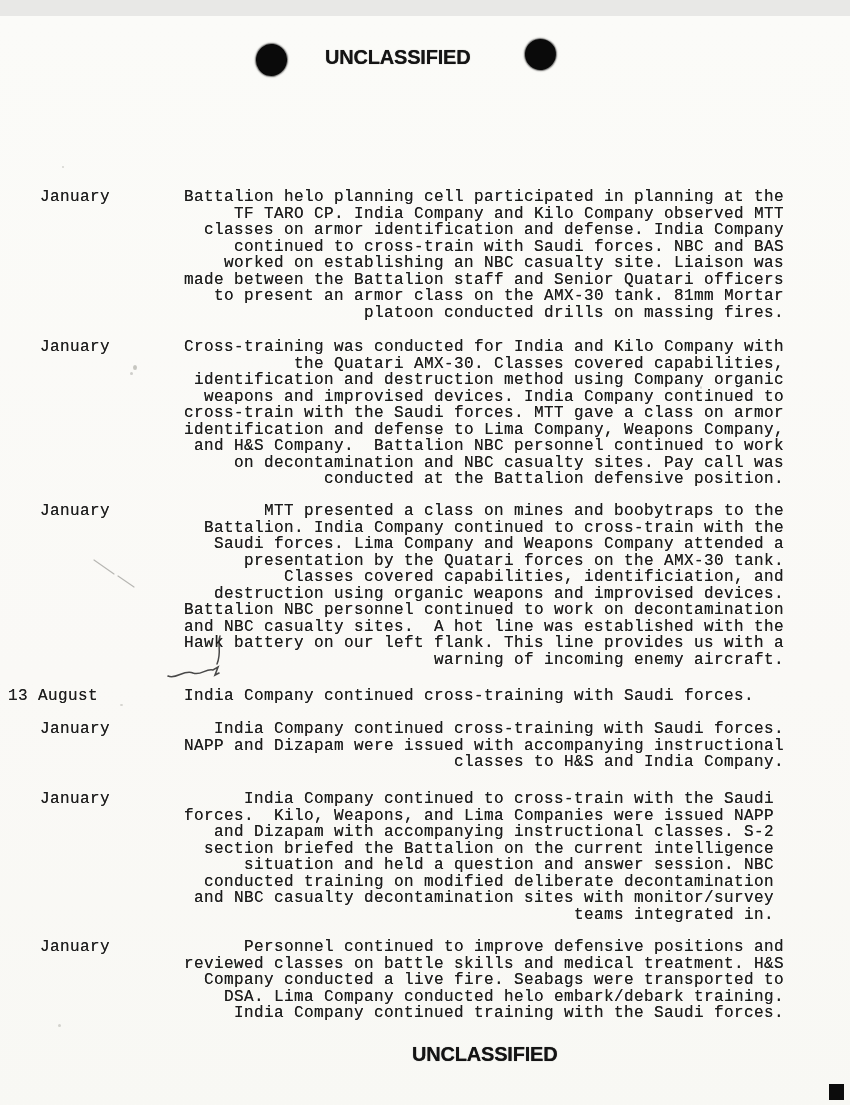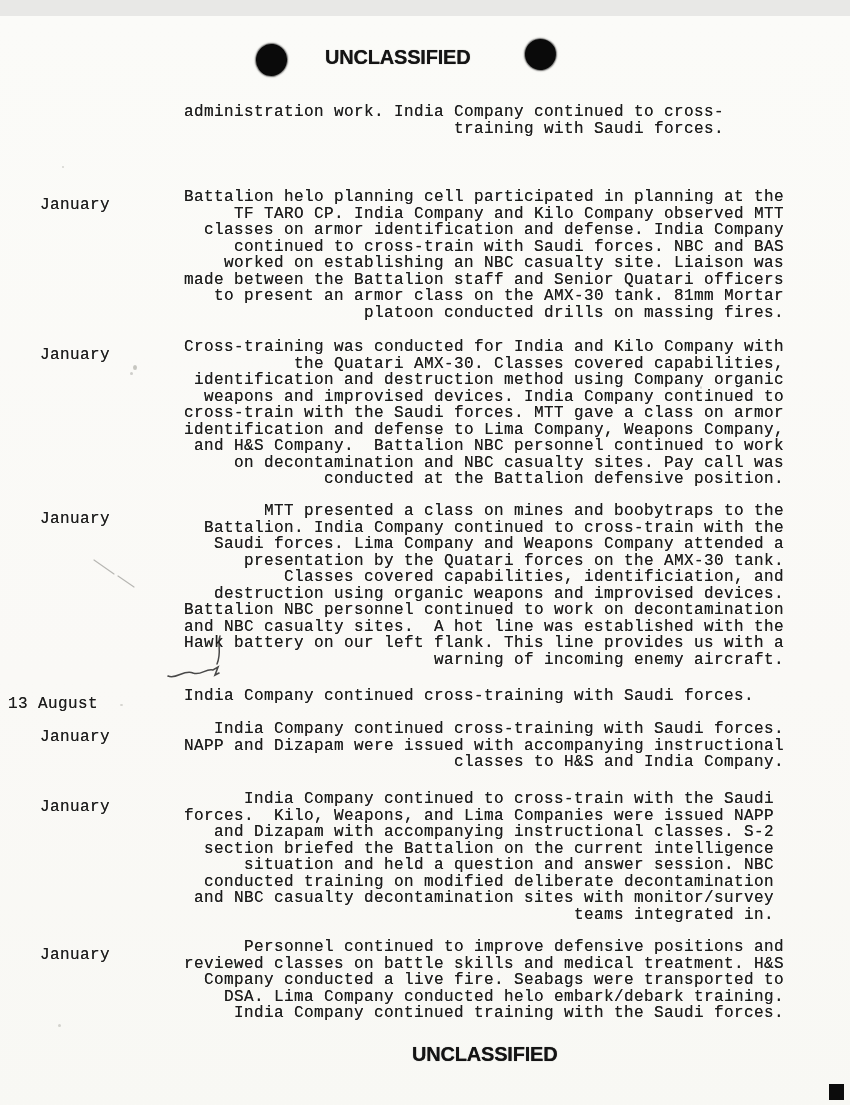--- a/index.html
+++ b/index.html
@@ -35,21 +35,21 @@
   .footer-stamp { left: 412px; top: 1027px; }
   .punch {
     position: absolute;
     background: #0a0a0a;
     border-radius: 48% 52% 50% 50% / 50% 48% 52% 50%;
     box-shadow: 0 0 1.5px 1px rgba(10,10,10,0.6);
   }
   .punch-left  { left: 256px; top: 28px; width: 31px; height: 32px; transform: rotate(8deg); }
   .punch-right { left: 525px; top: 23px; width: 31px; height: 31px; transform: rotate(-6deg); }
   .entry { position: absolute; left: 0; width: 850px; }
-  .entry .date { position: absolute; left: 40px; top: 8px; }
+  .entry .date { position: absolute; left: 40px; top: 0; }
   .entry .body { position: absolute; left: 184px; top: 0; }
   .intro { position: absolute; left: 184px; top: 88px; }
   .ink-blot {
     position: absolute;
     left: 829px; top: 1068px;
     width: 15px; height: 16px;
     background: #0c0c0c;
   }
   .pen { position: absolute; opacity: 0.85; }
   .speckle {
@@ -60,22 +60,20 @@
 </style>
 </head>
 <body>
 
 <div class="page">
 
   <span class="punch punch-left"></span>
   <div class="stamp header-stamp">UNCLASSIFIED</div>
   <span class="punch punch-right"></span>
 
-  <div class="typed intro">administration work. India Company continued to cross-
-training with Saudi forces.</div>
 
   <div class="entry" style="top:173px">
     <div class="typed date">January</div>
     <div class="typed body">Battalion helo planning cell participated in planning at the
 TF TARO CP. India Company and Kilo Company observed MTT
 classes on armor identification and defense. India Company
 continued to cross-train with Saudi forces. NBC and BAS
 worked on establishing an NBC casualty site. Liaison was
 made between the Battalion staff and Senior Quatari officers
 to present an armor class on the AMX-30 tank. 81mm Mortar

